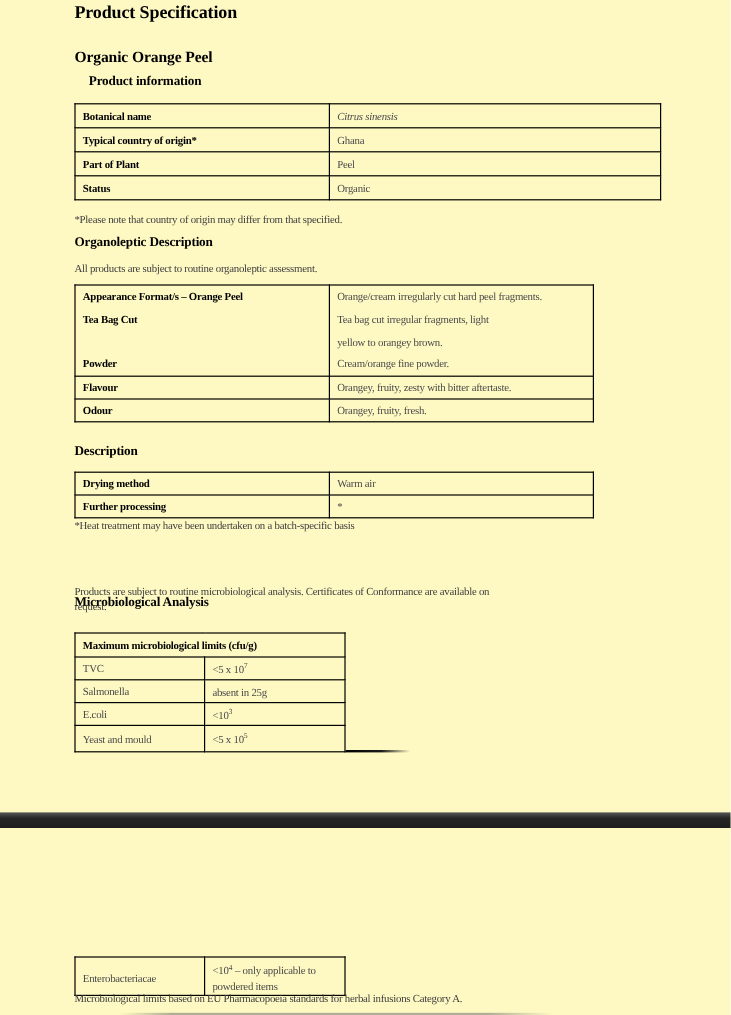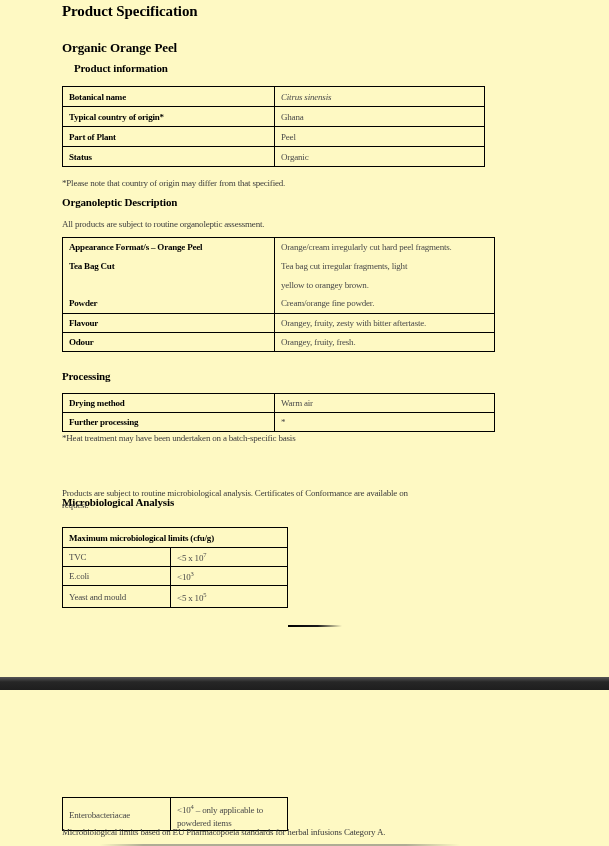--- a/index.html
+++ b/index.html
@@ -37,21 +37,21 @@
 </style>
 </head>
 <body>
 
 <div id="page">
 
   <div class="abs doc-h1" style="left:62px;top:3px;">Product Specification</div>
   <div class="abs doc-h2" style="left:62px;top:40px;">Organic Orange Peel</div>
   <div class="abs doc-h3" style="left:62px;top:62px;padding-left:12px;">Product information</div>
 
-  <table class="spec" style="left:62px;top:86px;width:423px;">
+  <table class="spec" style="left:62px;top:86px;width:489px;">
     <colgroup>
         <col style="width:212px">
         <col>
       </colgroup>
     <tbody>
         <tr class="r20">
       <td class="lbl">Botanical name</td>
       <td class="val italic">Citrus sinensis</td>
     </tr>
     <tr class="r20">
@@ -97,21 +97,21 @@
       <td class="lbl">Flavour</td>
       <td class="val">Orangey, fruity, zesty with bitter aftertaste.</td>
     </tr>
     <tr class="r19">
       <td class="lbl">Odour</td>
       <td class="val">Orangey, fruity, fresh.</td>
     </tr>
   </tbody>
     </table>
 
-  <div class="abs doc-h3" style="left:62px;top:370px;">Processing</div>
+  <div class="abs doc-h3" style="left:62px;top:370px;">Description</div>
   <table class="spec" style="left:62px;top:393px;width:433px;">
     <colgroup>
         <col style="width:212px">
         <col>
       </colgroup>
     <tbody>
         <tr class="r19">
       <td class="lbl">Drying method</td>
       <td class="val">Warm air</td>
     </tr>
@@ -136,20 +136,24 @@
       </colgroup>
     <tbody>
         <tr class="r20">
       <td class="lbl" colspan="2">Maximum microbiological limits (cfu/g)</td>
     </tr>
     <tr class="r19">
       <td class="plain">TVC</td>
       <td class="val"><span>&lt;5 x 10</span><sup>7</sup></td>
     </tr>
     <tr class="r19">
+      <td class="plain">Salmonella</td>
+      <td class="val"><span>absent in 25g</span><sup></sup></td>
+    </tr>
+    <tr class="r19">
       <td class="plain">E.coli</td>
       <td class="val"><span>&lt;10</span><sup>3</sup></td>
     </tr>
     <tr class="r22">
       <td class="plain">Yeast and mould</td>
       <td class="val"><span>&lt;5 x 10</span><sup>5</sup></td>
     </tr>
   </tbody>
     </table>
   <div class="stray-line"></div>

